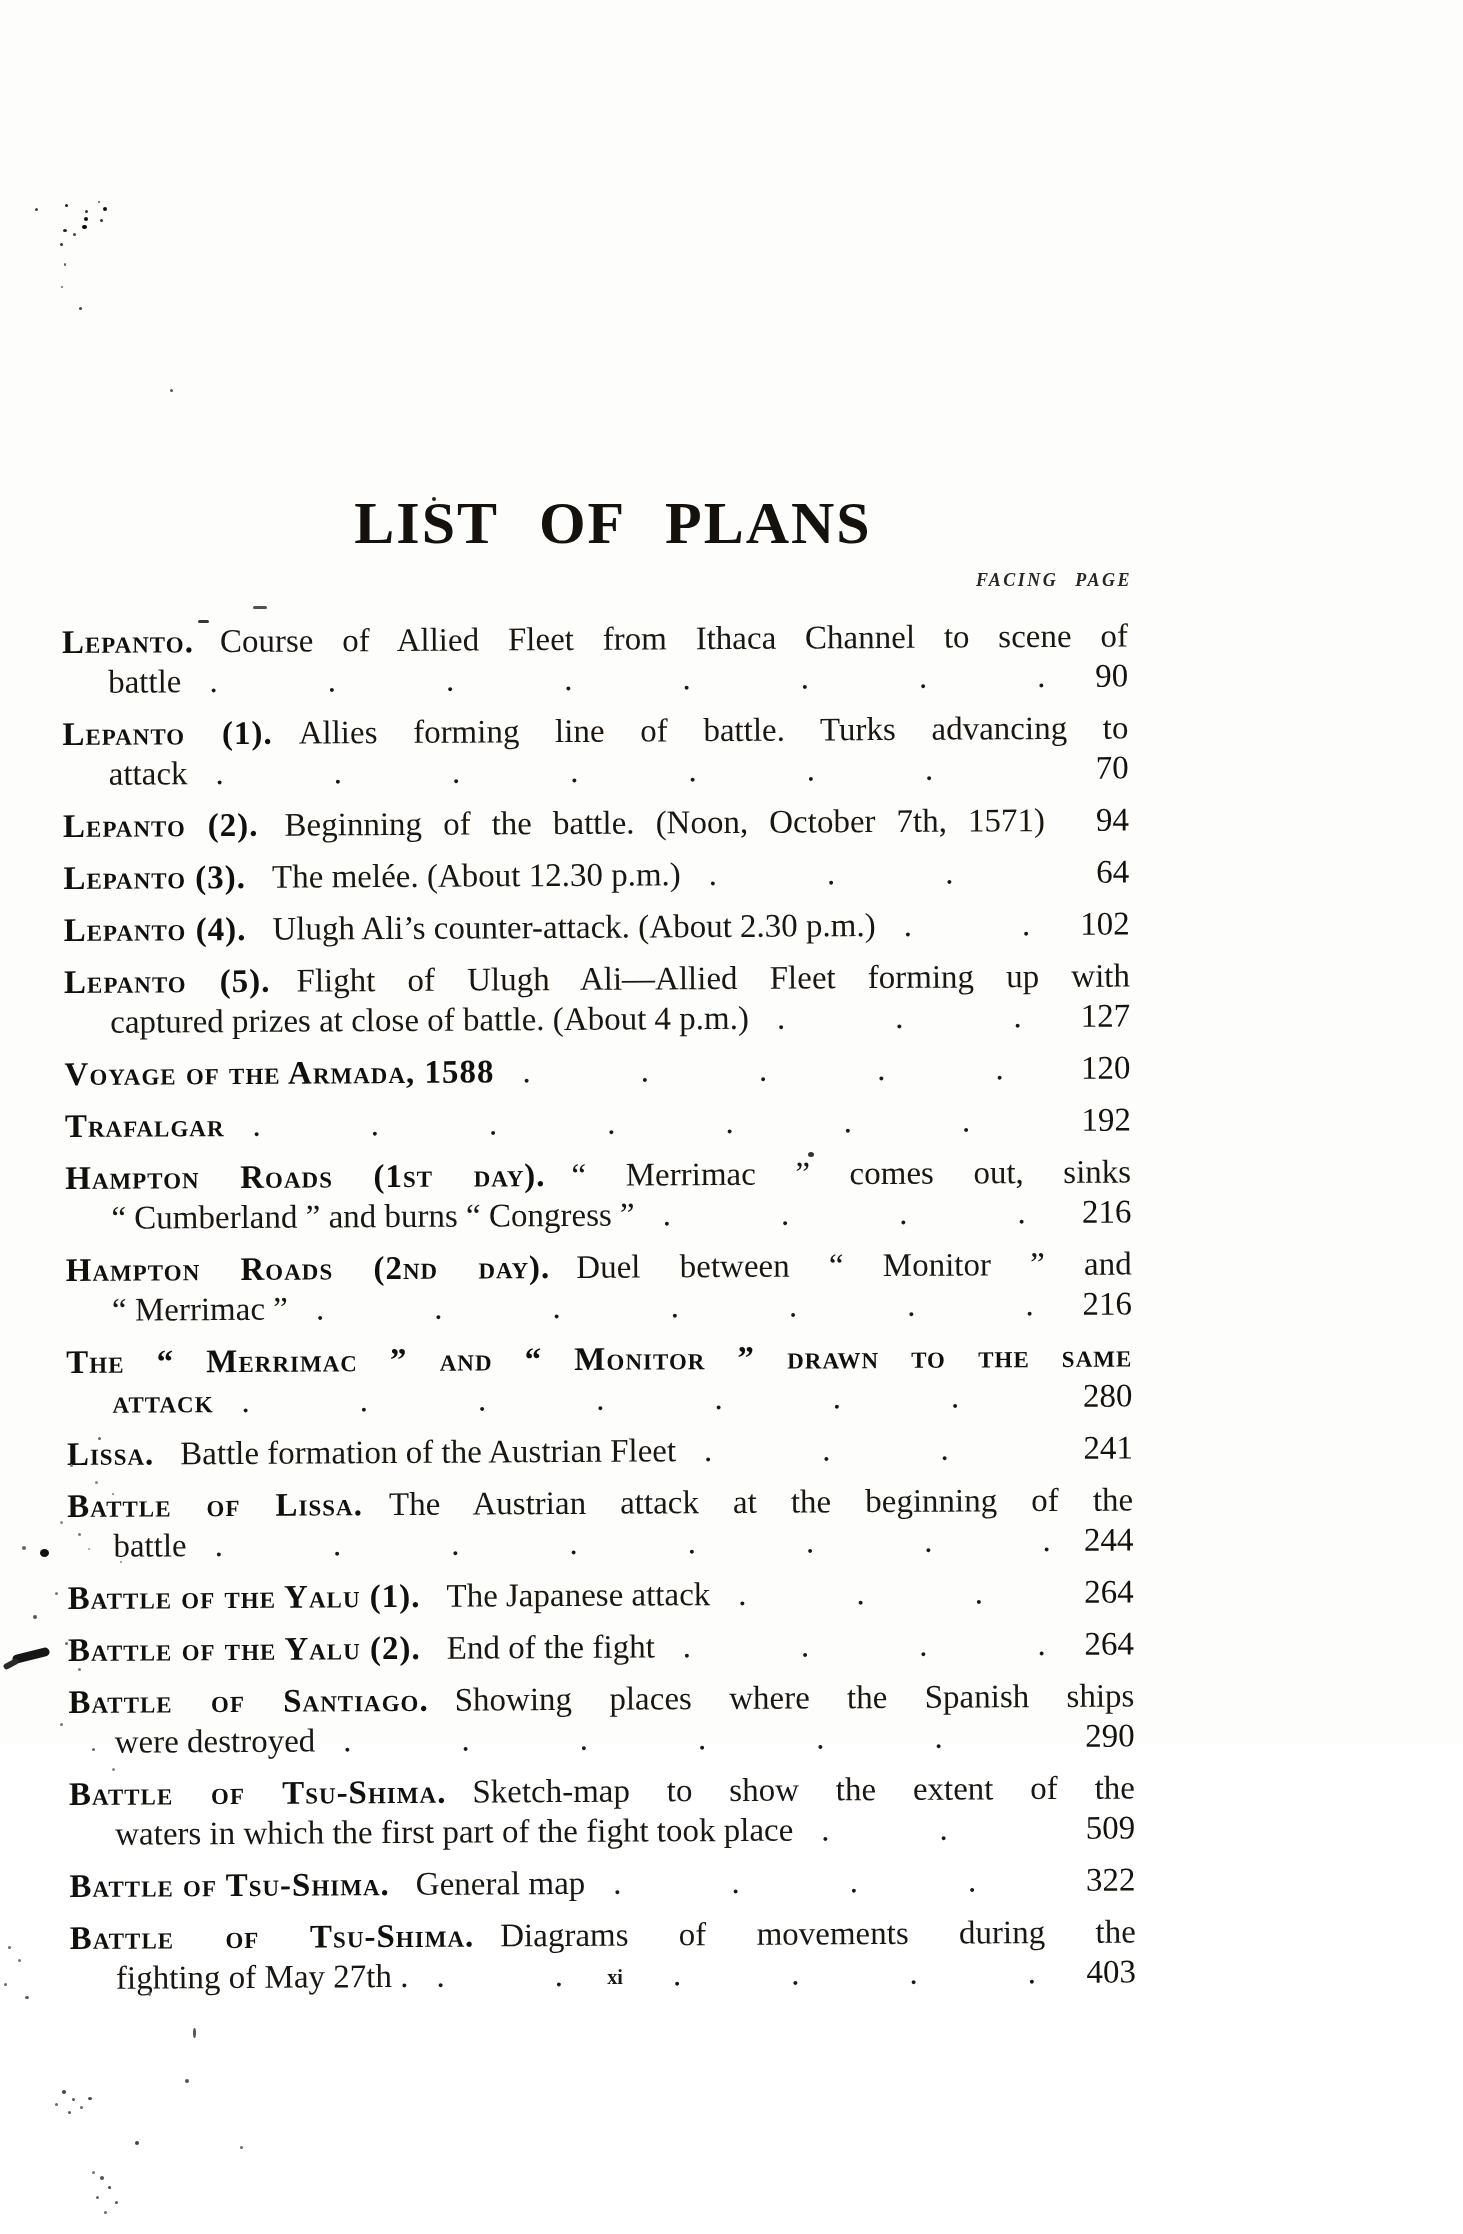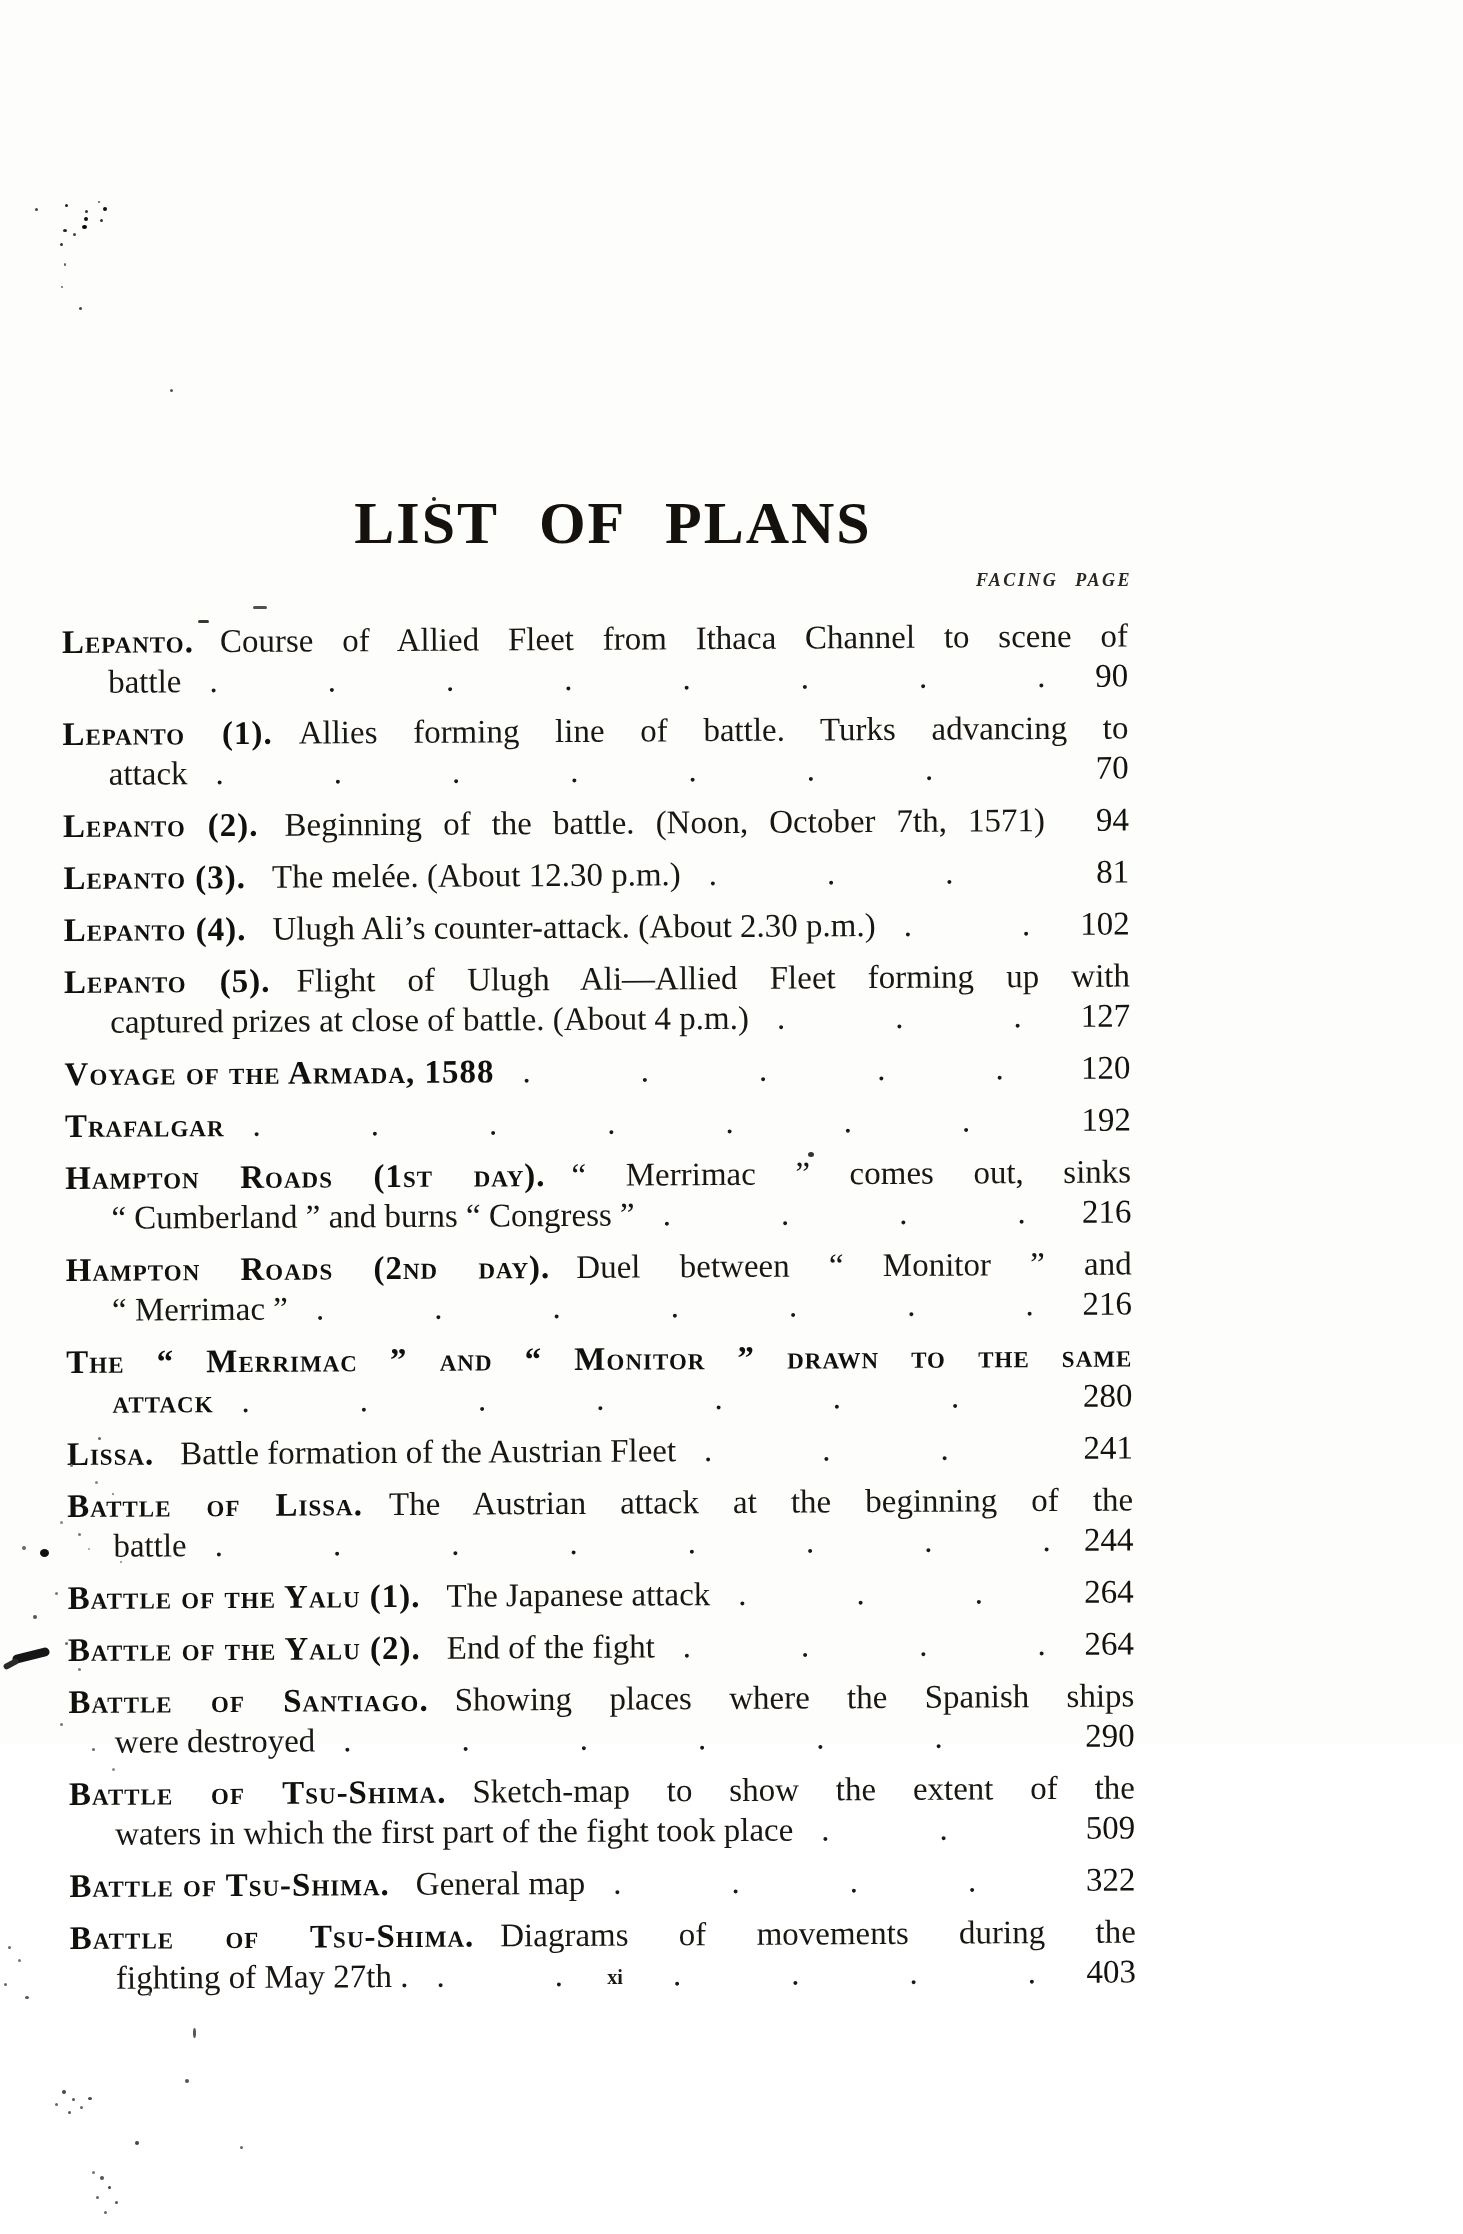--- a/index.html
+++ b/index.html
@@ -137,21 +137,21 @@
       <div class="entry">
         <div class="line">
           <div class="fill just"><span class="sc">Lepanto (2).</span><span class="desc">Beginning of the battle.  (Noon, October 7th, 1571)</span></div>
           <span class="pg">94</span>
         </div>
       </div>
       <div class="entry">
         <div class="line">
           <div class="fill"><span class="sc">Lepanto (3).</span><span class="desc">The melée.  (About 12.30 p.m.)</span></div>
           <span class="dots">.........................</span>
-          <span class="pg">81</span>
+          <span class="pg">64</span>
         </div>
       </div>
       <div class="entry">
         <div class="line">
           <div class="fill"><span class="sc">Lepanto (4).</span><span class="desc">Ulugh Ali’s counter-attack.  (About 2.30 p.m.)</span></div>
           <span class="dots">.........................</span>
           <span class="pg">102</span>
         </div>
       </div>
       <div class="entry">

